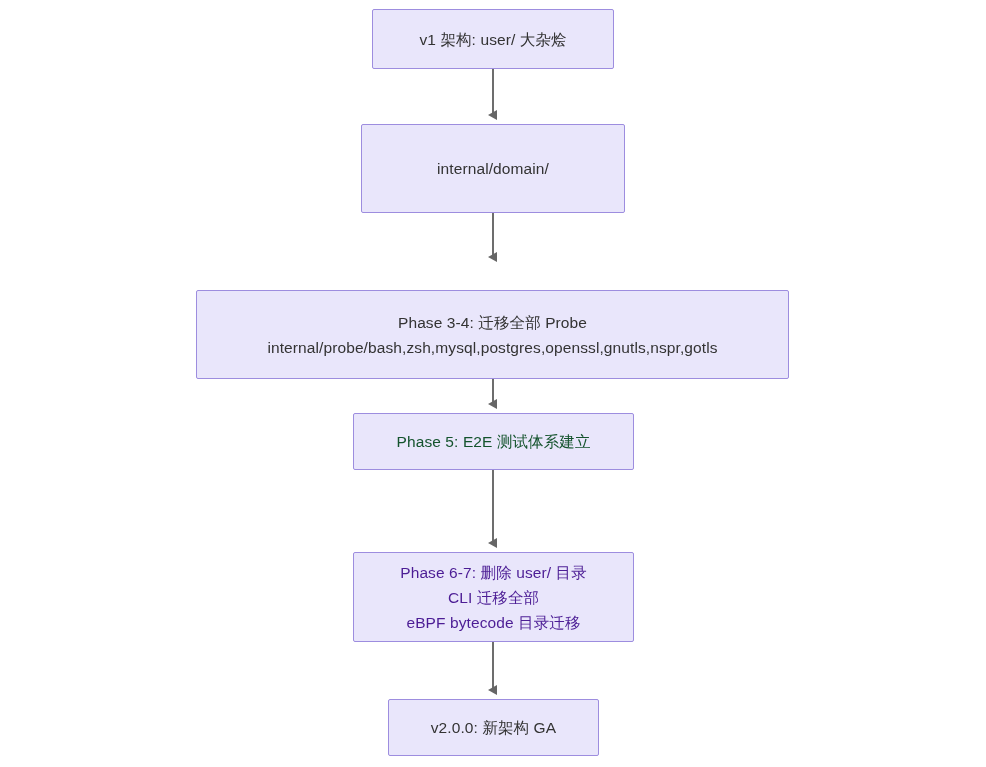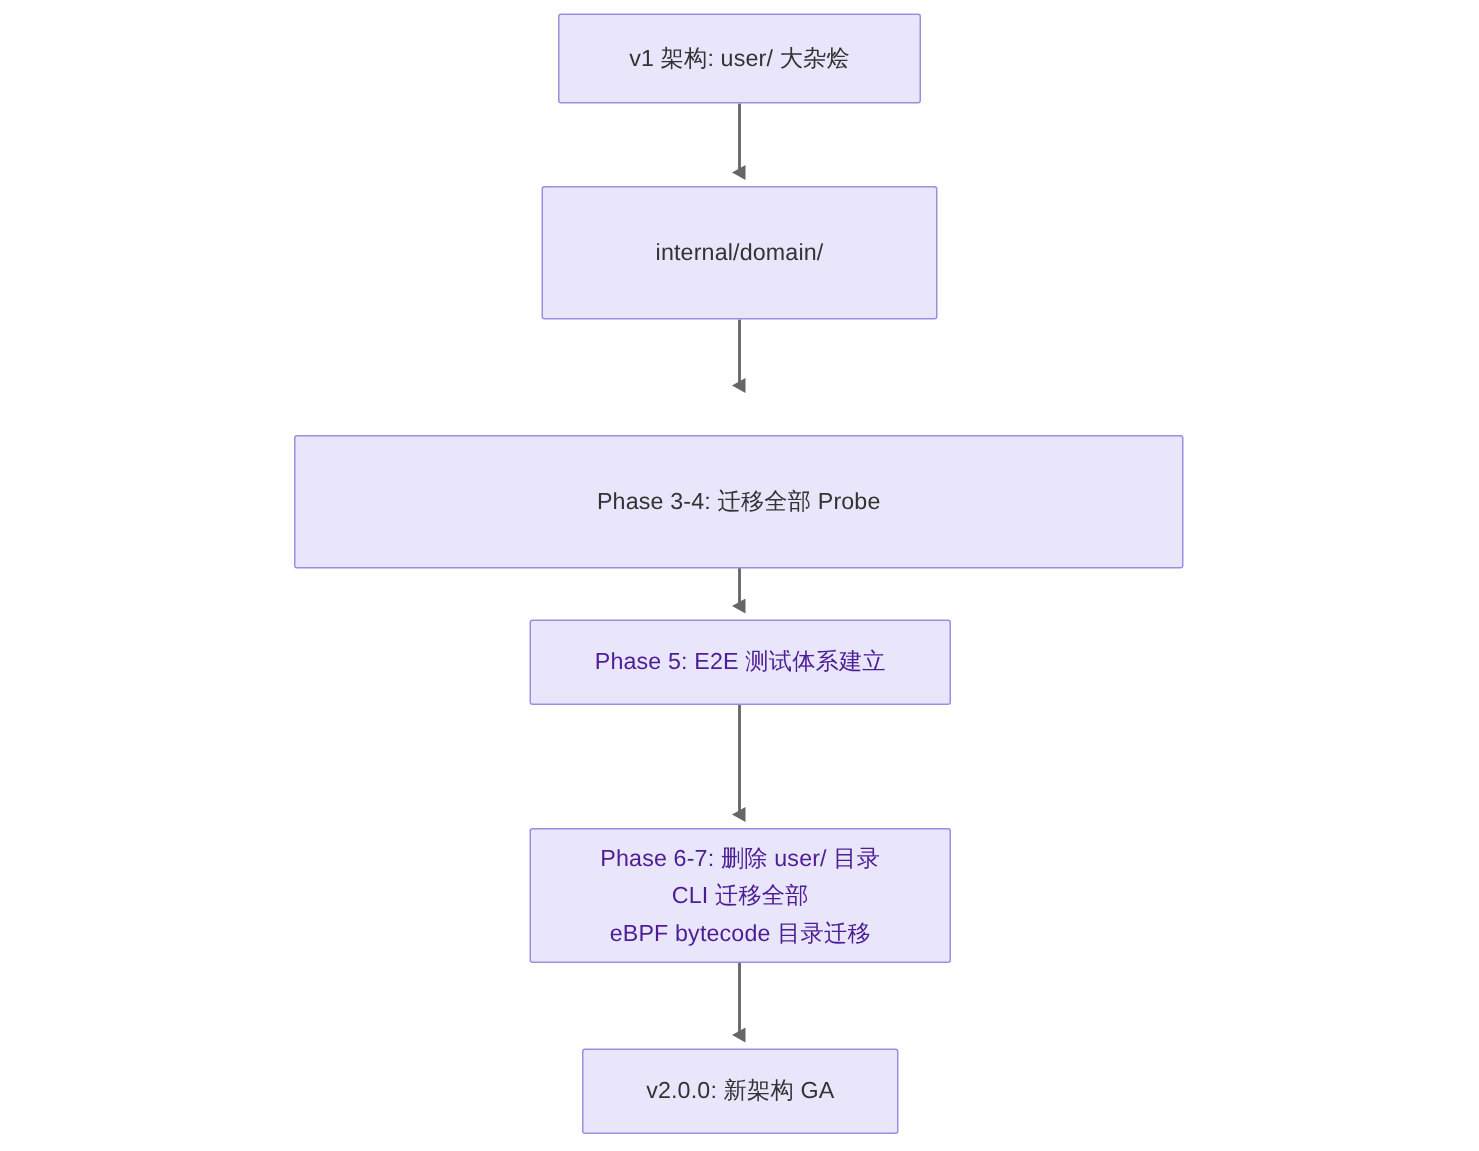--- a/index.html
+++ b/index.html
@@ -84,23 +84,24 @@
   <div class="node" style="left: 372px; top: 9px; width: 242px; height: 60px; background: rgb(233, 230, 251); border-color: rgb(157, 141, 223); color: rgb(51, 51, 51);">
     <span class="line">v1 架构: user/ 大杂烩</span>
   </div>
 
   <div class="node" style="left: 361px; top: 124px; width: 264px; height: 89px; background: rgb(233, 230, 251); border-color: rgb(157, 141, 223); color: rgb(51, 51, 51);">
     <span class="line">internal/domain/</span>
   </div>
 
   <div class="node node-wide" style="left: 196px; top: 266px; width: 593px; height: 89px; background: rgb(233, 230, 251); border-color: rgb(157, 141, 223); color: rgb(51, 51, 51); margin-top: 24px;">
     <span class="line">Phase 3-4: 迁移全部 Probe</span>
+    <span class="line">internal/probe/bash,zsh,mysql,postgres,openssl,gnutls,nspr,gotls</span>
   </div>
 
-  <div class="node" style="left: 353px; top: 413px; width: 281px; height: 57px; background: rgb(233, 230, 251); border-color: rgb(157, 141, 223); color: #4c1d95;">
+  <div class="node" style="left: 353px; top: 413px; width: 281px; height: 57px; background: rgb(233, 230, 251); border-color: rgb(157, 141, 223); color: #14532d;">
     <span class="line">Phase 5: E2E 测试体系建立</span>
   </div>
 
   <div class="node" style="left: 353px; top: 552px; width: 281px; height: 90px; background: rgb(233, 230, 251); border-color: rgb(157, 141, 223); color: #4c1d95;">
     <span class="line">Phase 6-7: 删除 user/ 目录</span>
     <span class="line">CLI 迁移全部</span>
     <span class="line">eBPF bytecode 目录迁移</span>
   </div>
 
   <div class="node" style="left: 388px; top: 699px; width: 211px; height: 57px; background: rgb(233, 230, 251); border-color: rgb(157, 141, 223); color: rgb(51, 51, 51);">

